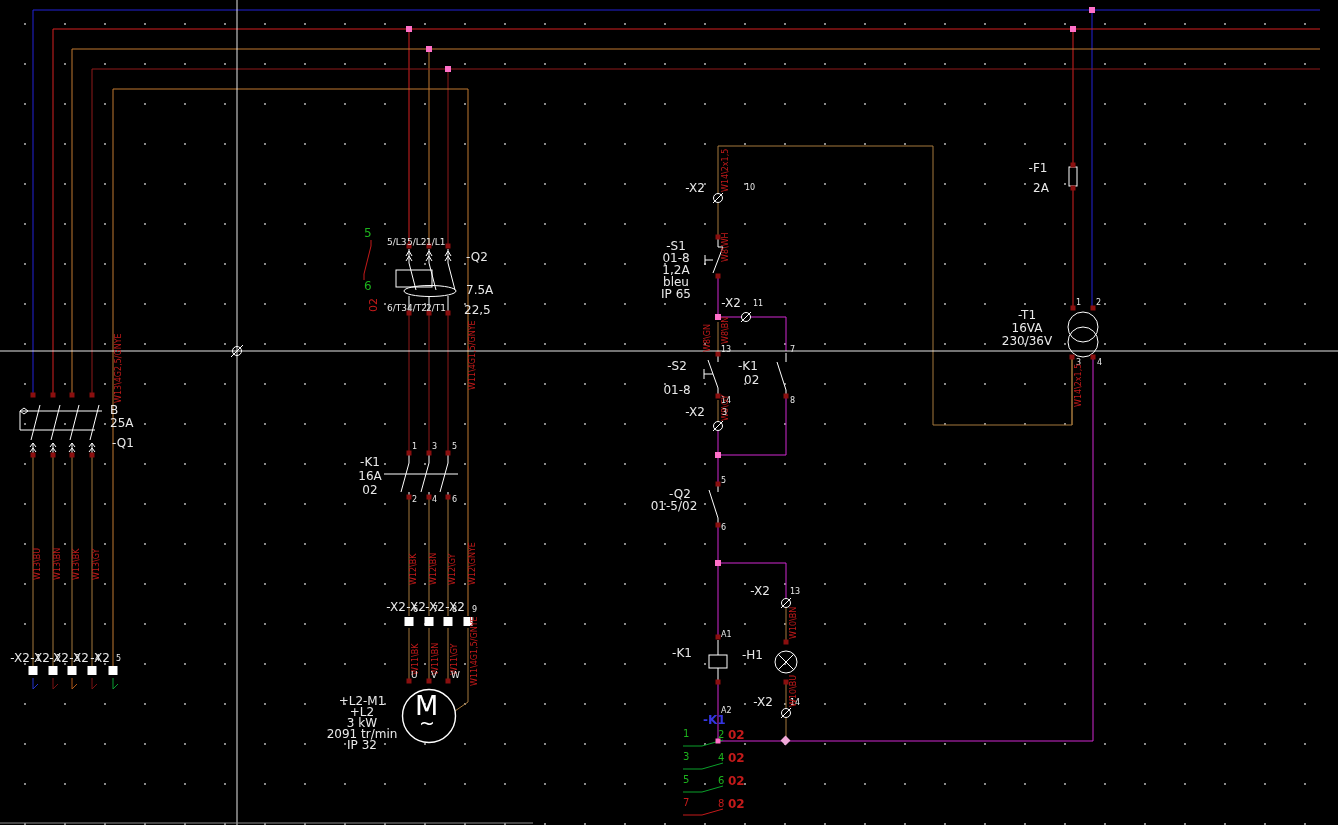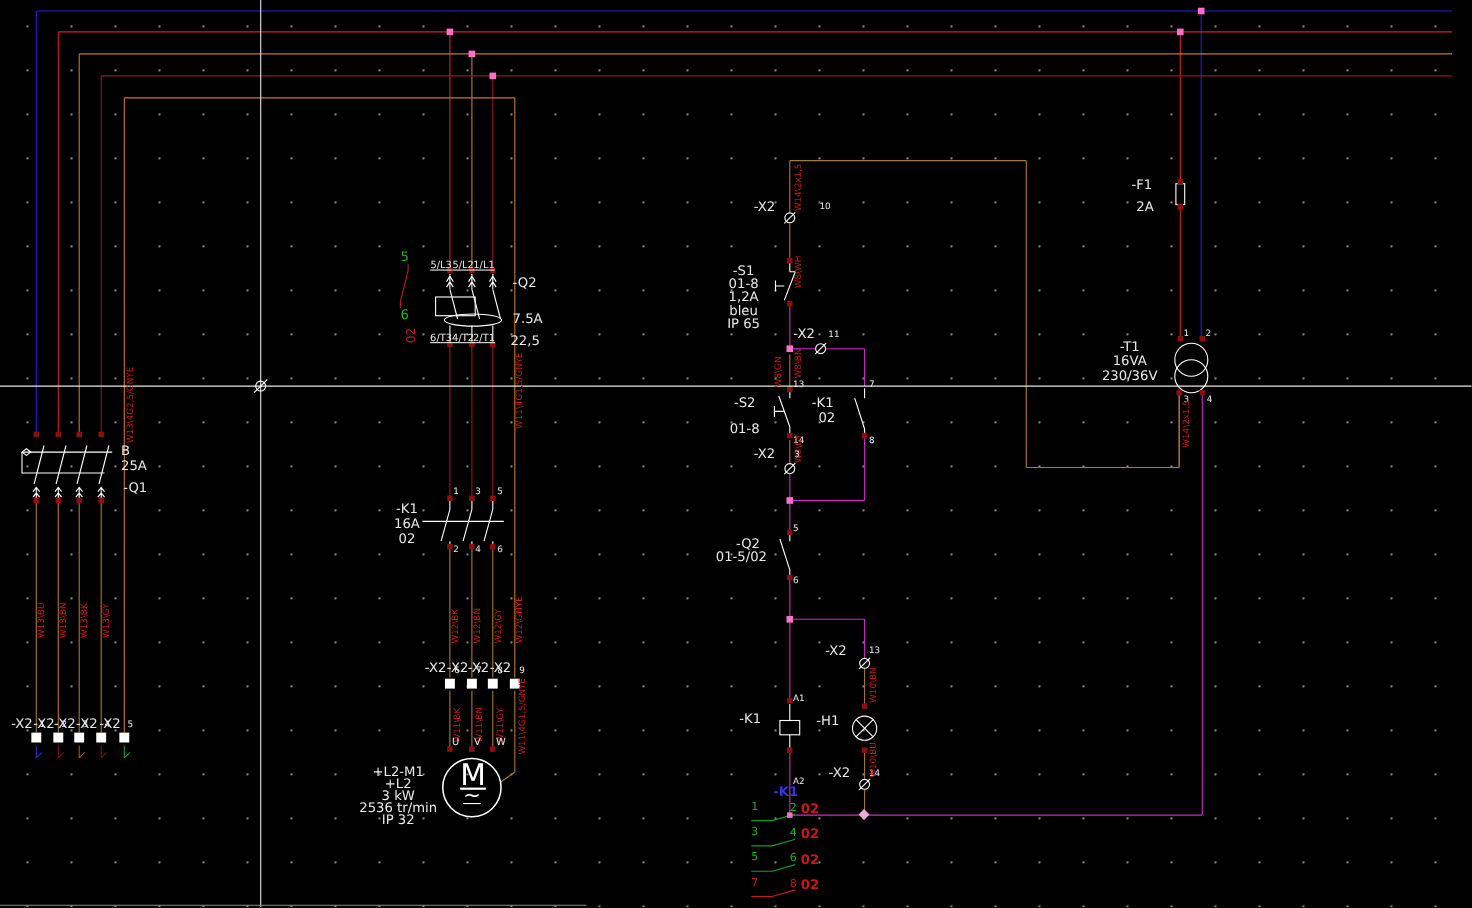--- a/index.html
+++ b/index.html
@@ -5,21 +5,21 @@
   html,body{margin:0;padding:0;background:#000;}
   .canvas{
     position:relative;width:1338px;height:825px;overflow:hidden;background:#000;
     background-image:radial-gradient(circle,rgba(255,255,255,.55) .7px,transparent 1.1px);
     background-size:40px 40px;background-position:5px 4px;
     font-family:"DejaVu Sans","Liberation Sans",sans-serif;
   }
   svg.draw{position:absolute;left:0;top:0;}
   .lbl{position:absolute;color:#e9e9e9;font-size:12px;line-height:1.05;white-space:pre;}
   .ra{text-align:center;}
-  .tc{text-align:center;text-decoration:underline;}
+  .tc{text-align:left;}
   .tt{position:absolute;color:#e9e9e9;font-size:8px;line-height:1;white-space:pre;}
   .tm{position:absolute;color:#e9e9e9;font-size:9px;line-height:1;white-space:pre;}
   .r{position:absolute;color:#c41a1a;font-size:8px;line-height:10px;height:10px;white-space:pre;
      transform:rotate(-90deg);transform-origin:left bottom;}
   .r2{position:absolute;color:#c41a1a;font-size:11px;line-height:12px;height:12px;white-space:pre;
      transform:rotate(-90deg);transform-origin:left bottom;}
   .gg{position:absolute;color:#1db31d;font-size:12px;line-height:1;white-space:pre;}
   .gn{position:absolute;color:#1db31d;font-size:10px;line-height:1;white-space:pre;}
   .rn{position:absolute;color:#c41a1a;font-size:10px;line-height:1;white-space:pre;}
   .rf{position:absolute;color:#c41a1a;font-size:12px;font-weight:bold;line-height:1;white-space:pre;}
@@ -309,21 +309,21 @@
 <div class="r" style="left:441px;top:665px">W11\BN</div>
 <div class="r" style="left:460px;top:665px">W11\GY</div>
 <div class="r" style="left:480px;top:676px">W11\4G1,5/GNYE</div>
 
 <div class="tm" style="left:411px;top:671px">U</div>
 <div class="tm" style="left:431px;top:671px">V</div>
 <div class="tm" style="left:451px;top:671px">W</div>
 <div class="lbl ra" style="left:326px;top:695px;width:72px">+L2-M1</div>
 <div class="lbl ra" style="left:326px;top:706px;width:72px">+L2</div>
 <div class="lbl ra" style="left:326px;top:717px;width:72px">3 kW</div>
-<div class="lbl ra" style="left:326px;top:728px;width:72px">2536 tr/min</div>
+<div class="lbl ra" style="left:326px;top:728px;width:72px">2091 tr/min</div>
 <div class="lbl ra" style="left:326px;top:739px;width:72px">IP 32</div>
 <div class="big tc" style="left:415px;top:692px;width:30px">M</div>
 <div class="wave tc" style="left:419px;top:714px;width:20px">~</div>
 
 <div class="lbl ra" style="left:680px;top:182px;width:30px">-X2</div>
 <div class="tt" style="left:745px;top:184px">10</div>
 <div class="r" style="left:731px;top:182px">W14\2x1,5</div>
 <div class="r" style="left:731px;top:252px">W8\WH</div>
 
 <div class="lbl ra" style="left:652px;top:240px;width:48px">-S1</div>

